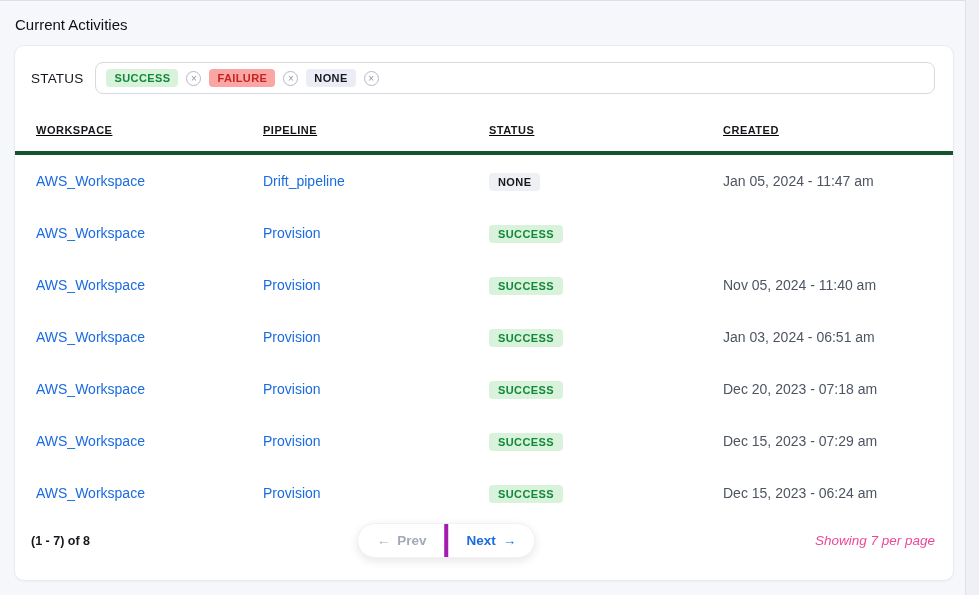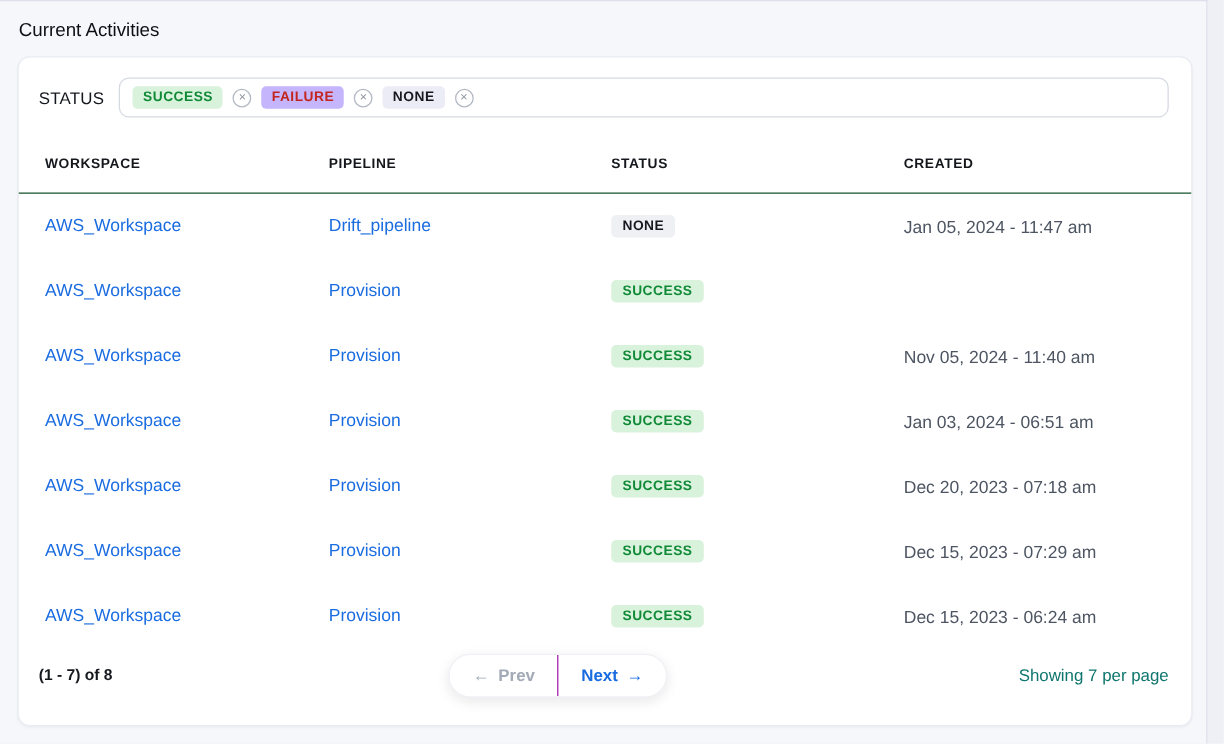--- a/index.html
+++ b/index.html
@@ -40,37 +40,38 @@
     border:1px solid #d5d9e2; border-radius:8px;
     background:#fff;
     display:flex; align-items:center; gap:8px;
     padding:0 10px;
   }
   .chip {
     display:inline-block; padding:3px 8px; border-radius:4px;
     font-size:11px; font-weight:700; letter-spacing:.4px;
   }
   .chip-success { background:#d9f2dc; color:#118a38; }
-  .chip-failure { background:#c4b5fd; color:#c2261f; }
+  .chip-failure { background:#fca5a5; color:#c2261f; }
   .chip-none    { background:#ebecf5; color:#15181e; }
   .remove-icon {
     width:15px; height:15px; border:1px solid #b3b9c4; border-radius:50%;
     color:#8d939f; font-size:10px; line-height:13px; text-align:center;
     display:inline-block; cursor:pointer; background:#fff;
   }
   
   .tbl-header, .tbl-row {
     display:grid;
     grid-template-columns:227px 226px 234px 1fr;
     align-items:center;
     padding-left:21px;
   }
   .tbl-header {
     height:48px;
-    border-bottom:1px solid #14532d;
+    border-bottom:4px solid #14532d;
+    text-decoration:underline;
   }
   .tbl-header span {
     font-size:11px; font-weight:700; color:#14171c; letter-spacing:.5px;
   }
   .tbl-row { height:52px; }
   .link {
     font-size:14px; color:#1a6ce0; text-decoration:none; cursor:pointer;margin-top:24px;
   }
   .badge {
     display:inline-block; padding:3px 9px; border-radius:4px;
@@ -81,35 +82,35 @@
   .created { font-size:14px; color:#4d5562; }
   
   .footer {
     margin-top:auto;
     height:62px;
     display:flex; align-items:center;
     padding:0 18px 18px 16px;
     position:relative;
   }
   .range-text { font-size:12.5px; font-weight:600; color:#15181d; }
-  .per-page { margin-left:auto; font-size:13.5px; color:#0f766e; }
+  .per-page { margin-left:auto; font-size:13.5px; color:#ec4899;font-style:italic; }
   .pager {
     position:absolute; left:46%; transform:translateX(-50%);
     display:inline-flex; align-items:stretch;
     background:#fff; border:1px solid #f0f1f5; border-radius:999px;
     box-shadow:0 3px 10px rgba(16,24,40,.10);
     overflow:hidden;
   }
   .pager button {
     border:none; background:transparent; cursor:pointer;
     font-family:inherit; font-size:13.5px; font-weight:600;
     padding:9px 18px; display:flex; align-items:center; gap:7px;
   }
   .pager .prev { color:#a2aab6; }
-  .pager .next { color:#1a6ce0; border-left:1px solid #a21caf;align-items:center; }
+  .pager .next { color:#1a6ce0; border-left:4px solid #a21caf;align-items:center; }
 </style>
 </head>
 <body>
 
 <div class="app">
   <div class="page-title">Current Activities</div>
 
   <div class="card">
 
     <div class="filter-row">

